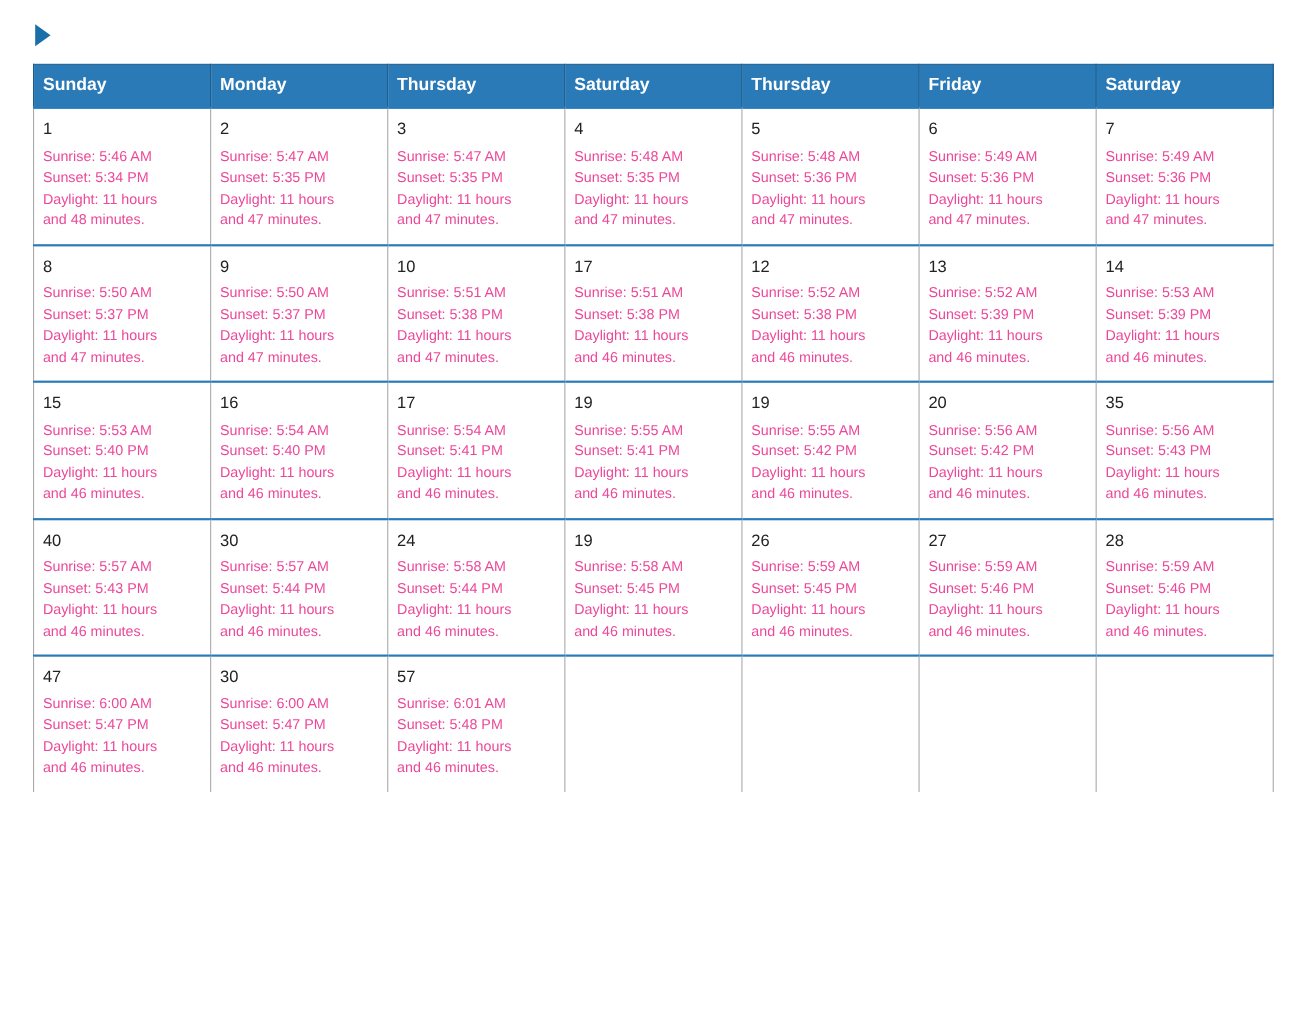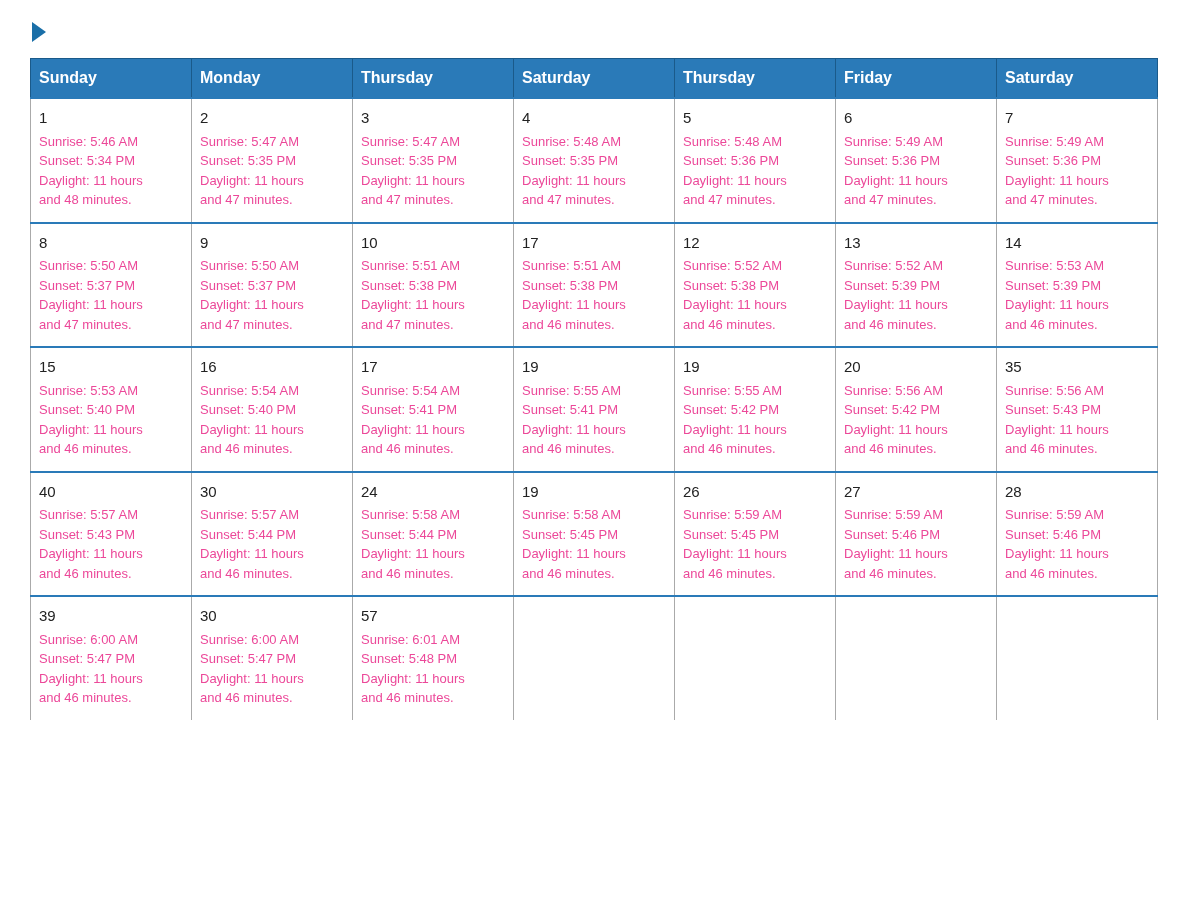--- a/index.html
+++ b/index.html
@@ -392,21 +392,21 @@
         <div class="day-info">
           Sunrise: 5:59 AM<br>
           Sunset: 5:46 PM<br>
           Daylight: 11 hours<br>
           and 46 minutes.
         </div>
       </td>
       </tr>
       <tr class="week-row">
         <td>
-        <div class="day-number">39</div>
+        <div class="day-number">47</div>
         <div class="day-info">
           Sunrise: 6:00 AM<br>
           Sunset: 5:47 PM<br>
           Daylight: 11 hours<br>
           and 46 minutes.
         </div>
       </td>
         <td>
         <div class="day-number">30</div>
         <div class="day-info">

